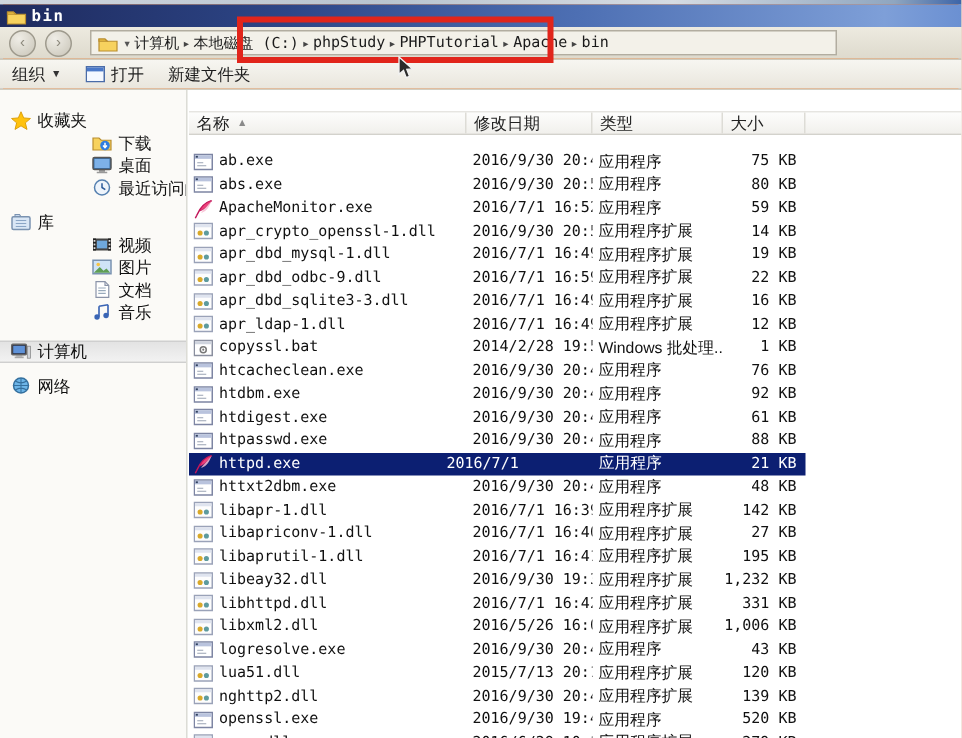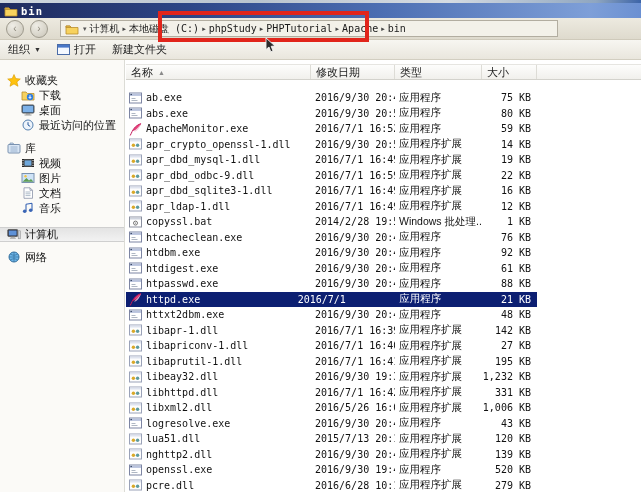--- a/index.html
+++ b/index.html
@@ -49,29 +49,29 @@
 
   
   .main { position:absolute; left:-2px; top:60px; width:641px; height:432px; background:#fff; }
 
   
   .sidebar { position:absolute; left:0; top:0; width:125px; height:432px;
     background:#fbfaf7; border-right:1px solid #dcdcd6; padding-top:13px; overflow:hidden; }
   .sb-group { margin-bottom:8px; }
   .sb-head, .sb-item { height:15px; display:flex; align-items:center; font-size:11px; white-space:nowrap; }
   .sb-head { padding-left:7px; }
-  .sb-item { padding-left:21px; }
+  .sb-item { padding-left:21px;margin-left:40px; }
   .sb-head .sb-ic, .sb-item .sb-ic { width:14px; height:13px; margin-right:4px; flex:none; display:inline-block; }
   .sb-head.selected { background:linear-gradient(to bottom,#e3e3e3,#f2f2f2);
     border-top:1px solid #cfcfcf; border-bottom:1px solid #cfcfcf; }
   .mb-lib { margin-bottom:11px; }
 
   
   .listpane { position:absolute; left:126px; top:0; width:515px; height:432px; background:#fff; }
-  .lheader { margin-top:4px; height:16px; display:flex;
+  .lheader { margin-top:14px; height:16px; display:flex;
     background:linear-gradient(to bottom,#fdfdfc,#f1f0ec);
     border-top:1px solid #e6e5e1; border-bottom:1px solid #d3d2cc; }
   .hcell { display:flex; align-items:center; padding-left:5px; font-size:11px; color:#222;
     border-right:1px solid #dddcd6; overflow:hidden; white-space:nowrap; }
   .hcell.c-name { width:185px; } .hcell.c-date { width:84px; }
   .hcell.c-type { width:87px; } .hcell.c-size { width:55px; }
   .hcell.c-rest { flex:1; border-right:none; }
   .sort-glyph { font-size:7px; color:#8a8a8a; margin-left:5px; }
 
   .rows { margin-top:10px; }
@@ -353,21 +353,21 @@
             <div class="cell c-size">22 KB</div>
           </div>
           <div class="row">
             <div class="cell c-name">
               <span class="f-ic"><svg width="13" height="12" viewBox="0 0 13 11">
                   <rect x="0.5" y="0.5" width="12" height="10" fill="#fdfdfd" stroke="#9aa2b8"></rect>
                   <rect x="1" y="1" width="11" height="2" fill="#dfe4ef"></rect>
                   <circle cx="4.4" cy="6.8" r="1.7" fill="#d9a929"></circle>
                   <circle cx="8.6" cy="6.8" r="1.7" fill="#5e9b9e"></circle>
                 </svg></span>
-              <span>apr_dbd_sqlite3-1.dll</span>
+              <span>apr_dbd_sqlite3-3.dll</span>
             </div>
             <div class="cell c-date">2016/7/1 16:49</div>
             <div class="cell c-type">应用程序扩展</div>
             <div class="cell c-size">16 KB</div>
           </div>
           <div class="row">
             <div class="cell c-name">
               <span class="f-ic"><svg width="13" height="12" viewBox="0 0 13 11">
                   <rect x="0.5" y="0.5" width="12" height="10" fill="#fdfdfd" stroke="#9aa2b8"></rect>
                   <rect x="1" y="1" width="11" height="2" fill="#dfe4ef"></rect>

